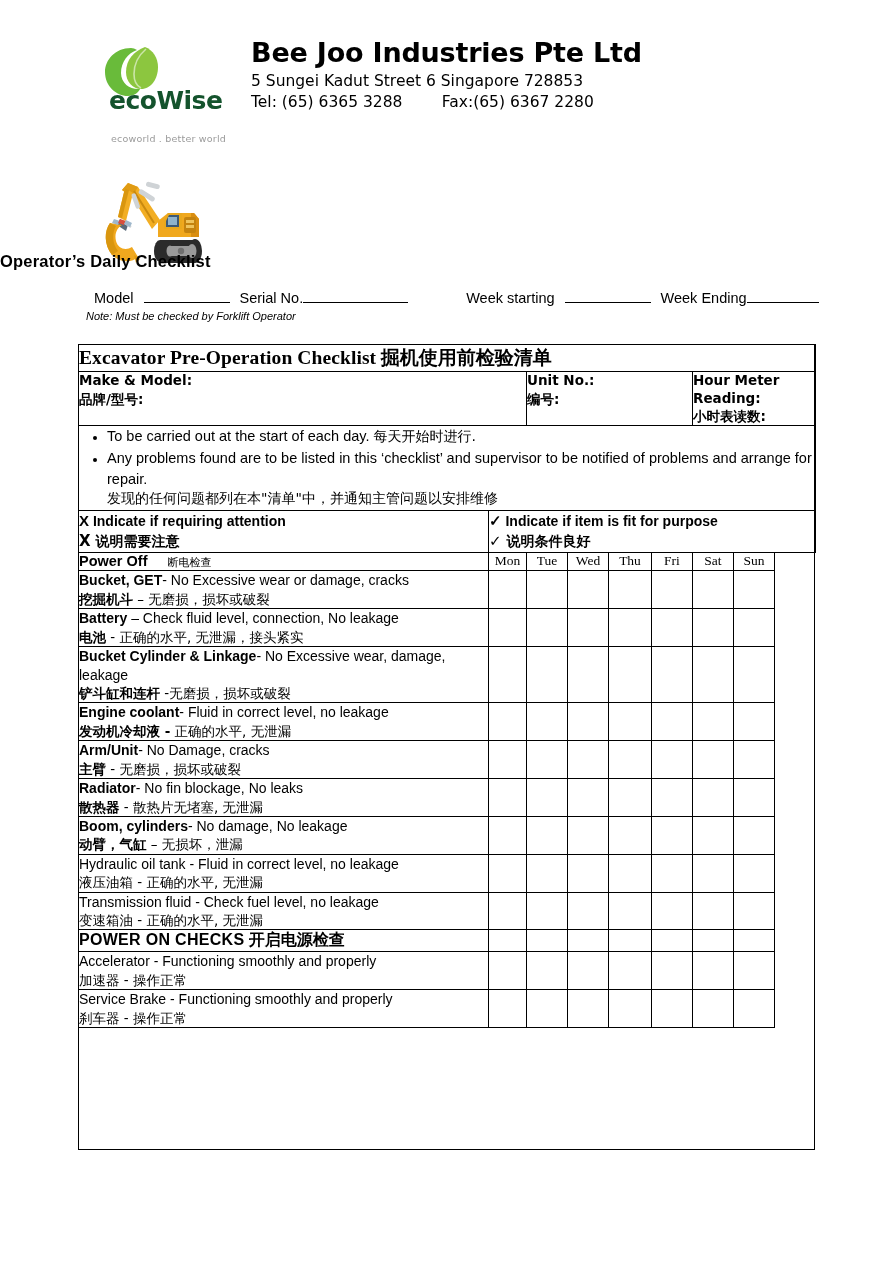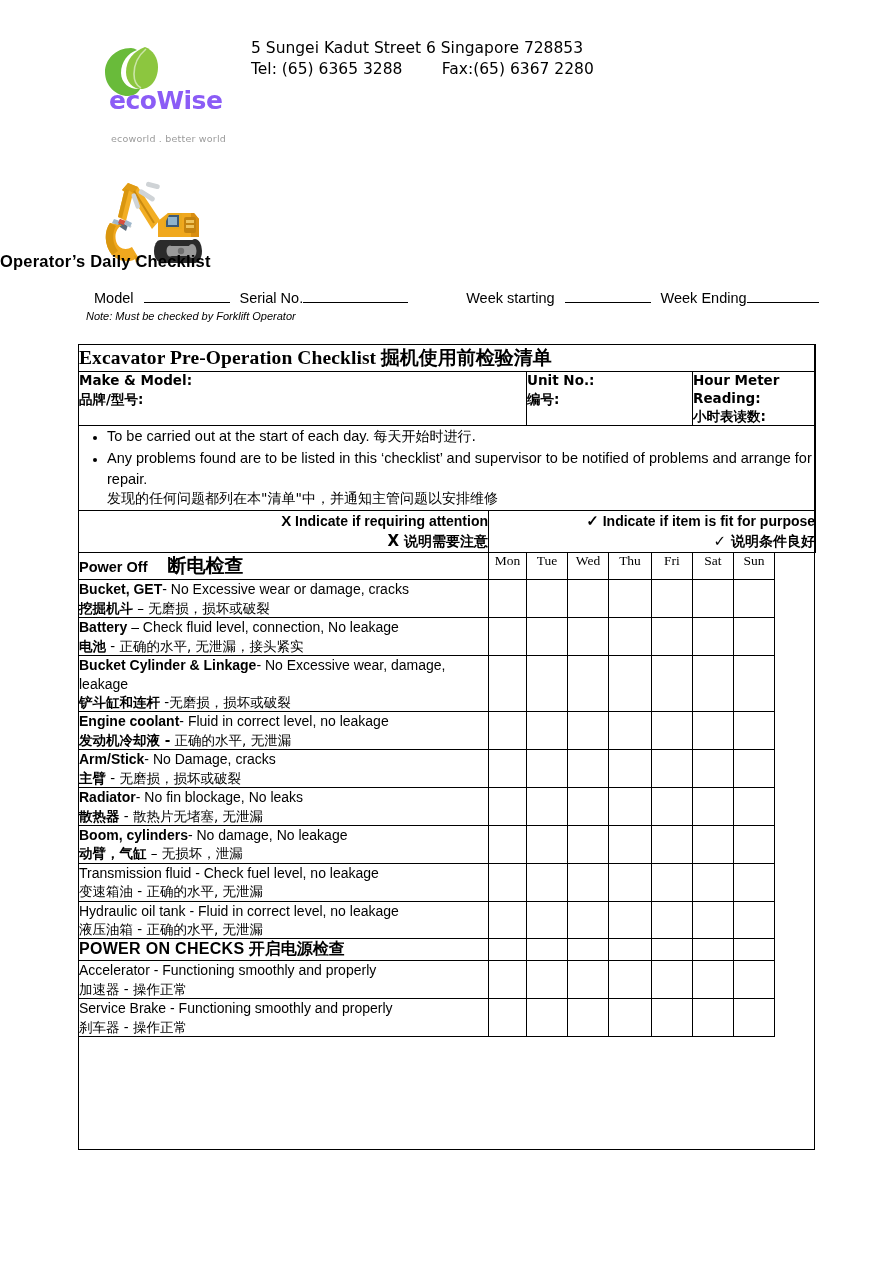--- a/index.html
+++ b/index.html
@@ -39,21 +39,21 @@
     padding-top: 6px;
   }
   .logo-mark {
     display: block;
     margin: 0 auto 0 6px;
   }
   .logo-word {
     font-family: "DejaVu Sans", sans-serif;
     font-weight: bold;
     font-size: 25px;
-    color: #8b5cf6;
+    color: #14532d;
     letter-spacing: -0.5px;
     margin-top: -14px;
     margin-left: 14px;
   }
   .logo-tag {
     font-family: "DejaVu Sans", sans-serif;
     font-size: 9.5px;
     color: #9b9b9b;
     margin-left: 16px;
     margin-top: 18px;
@@ -215,21 +215,21 @@
   }
   .instr-cn-line {
     font-family: "DejaVu Sans", sans-serif;
     font-size: 14px;
     margin-left: 0;
     line-height: 1.42;
   }
 
   
   .legend-cell {
-    text-align: right;
+    text-align: left;
     padding: 4px 4px 5px 4px;
     height: 38px;
   }
   .legend-en {
     font-family: "Liberation Sans", sans-serif;
     font-weight: bold;
     font-size: 14px;
     line-height: 1.35;
   }
   .legend-cn {
@@ -249,22 +249,22 @@
     vertical-align: middle;
   }
   .sect-head {
     font-family: "Liberation Sans", sans-serif;
     font-weight: bold;
     font-size: 14.5px;
     padding: 8px 6px 8px 6px;
   }
   .sect-head .cn {
     font-family: "DejaVu Sans", sans-serif;
-    font-weight: bold;
-    font-size: 19px;
+    font-weight: normal;
+    font-size: 11px;
     padding-left: 16px;
   }
 
   
   .item-cell { padding: 3px 6px 4px 6px; }
   .item-en {
     font-family: "Liberation Sans", sans-serif;
     font-size: 14px;
     line-height: 1.32;
   }
@@ -303,20 +303,21 @@
         <path d="M30 4 C14 4 4 16 4 28 C4 42 15 52 27 52 C33 52 37 49 39 45
                  C30 46 20 40 20 29 C20 18 27 9 36 6 C34 4.7 32 4 30 4 Z" fill="#69bb3a"></path>
         <path d="M44 3 C33 7 25 16 25 28 C25 38 32 45 40 45 C50 45 57 35 57 23
                  C57 14 52 6 44 3 Z" fill="#8cc63f"></path>
         <path d="M45 5 C38 11 33 20 33 30 C33 37 36 42 40 44" fill="none" stroke="#ffffff" stroke-width="1.6" opacity="0.55"></path>
       </svg>
       <div class="logo-word">ecoWise</div>
       <div class="logo-tag">ecoworld . better world</div>
     </div>
     <div class="company-block">
+      <div class="company-name">Bee Joo Industries Pte Ltd</div>
       <div class="company-addr">5 Sungei Kadut Street 6 Singapore 728853</div>
       <div class="company-contact">Tel: (65) 6365 3288        Fax:(65) 6367 2280</div>
     </div>
   </div>
 
   <svg class="excavator" viewBox="0 0 112 110">
 
     <ellipse cx="62" cy="88" rx="6" ry="11" fill="#2b2b2b"></ellipse>
     <ellipse cx="97" cy="88" rx="7" ry="12" fill="#2b2b2b"></ellipse>
     <rect x="62" y="77" width="35" height="23" fill="#2b2b2b"></rect>
@@ -506,21 +507,21 @@
           <td class="daycell"></td>
           <td class="daycell"></td>
           <td class="daycell"></td>
           <td class="daycell"></td>
           <td class="daycell"></td>
           <td class="daycell"></td>
           <td class="daycell"></td>
         </tr>
         <tr>
           <td colspan="2" class="item-cell">
-            <div class="item-en"><b>Arm/Stick</b>- No Damage, cracks</div>
+            <div class="item-en"><b>Arm/Unit</b>- No Damage, cracks</div>
             <div class="item-cn"><b>主臂</b> - 无磨损，损坏或破裂</div>
           </td>
           <td class="daycell"></td>
           <td class="daycell"></td>
           <td class="daycell"></td>
           <td class="daycell"></td>
           <td class="daycell"></td>
           <td class="daycell"></td>
           <td class="daycell"></td>
         </tr>
@@ -545,35 +546,35 @@
           <td class="daycell"></td>
           <td class="daycell"></td>
           <td class="daycell"></td>
           <td class="daycell"></td>
           <td class="daycell"></td>
           <td class="daycell"></td>
           <td class="daycell"></td>
         </tr>
         <tr>
           <td colspan="2" class="item-cell">
+            <div class="item-en">Hydraulic oil tank - Fluid in correct level, no leakage</div>
+            <div class="item-cn">液压油箱 - 正确的水平, 无泄漏</div>
+          </td>
+          <td class="daycell"></td>
+          <td class="daycell"></td>
+          <td class="daycell"></td>
+          <td class="daycell"></td>
+          <td class="daycell"></td>
+          <td class="daycell"></td>
+          <td class="daycell"></td>
+        </tr>
+        <tr>
+          <td colspan="2" class="item-cell">
             <div class="item-en">Transmission fluid - Check fuel level, no leakage</div>
             <div class="item-cn">变速箱油 - 正确的水平, 无泄漏</div>
-          </td>
-          <td class="daycell"></td>
-          <td class="daycell"></td>
-          <td class="daycell"></td>
-          <td class="daycell"></td>
-          <td class="daycell"></td>
-          <td class="daycell"></td>
-          <td class="daycell"></td>
-        </tr>
-        <tr>
-          <td colspan="2" class="item-cell">
-            <div class="item-en">Hydraulic oil tank - Fluid in correct level, no leakage</div>
-            <div class="item-cn">液压油箱 - 正确的水平, 无泄漏</div>
           </td>
           <td class="daycell"></td>
           <td class="daycell"></td>
           <td class="daycell"></td>
           <td class="daycell"></td>
           <td class="daycell"></td>
           <td class="daycell"></td>
           <td class="daycell"></td>
         </tr>
       </tbody>

